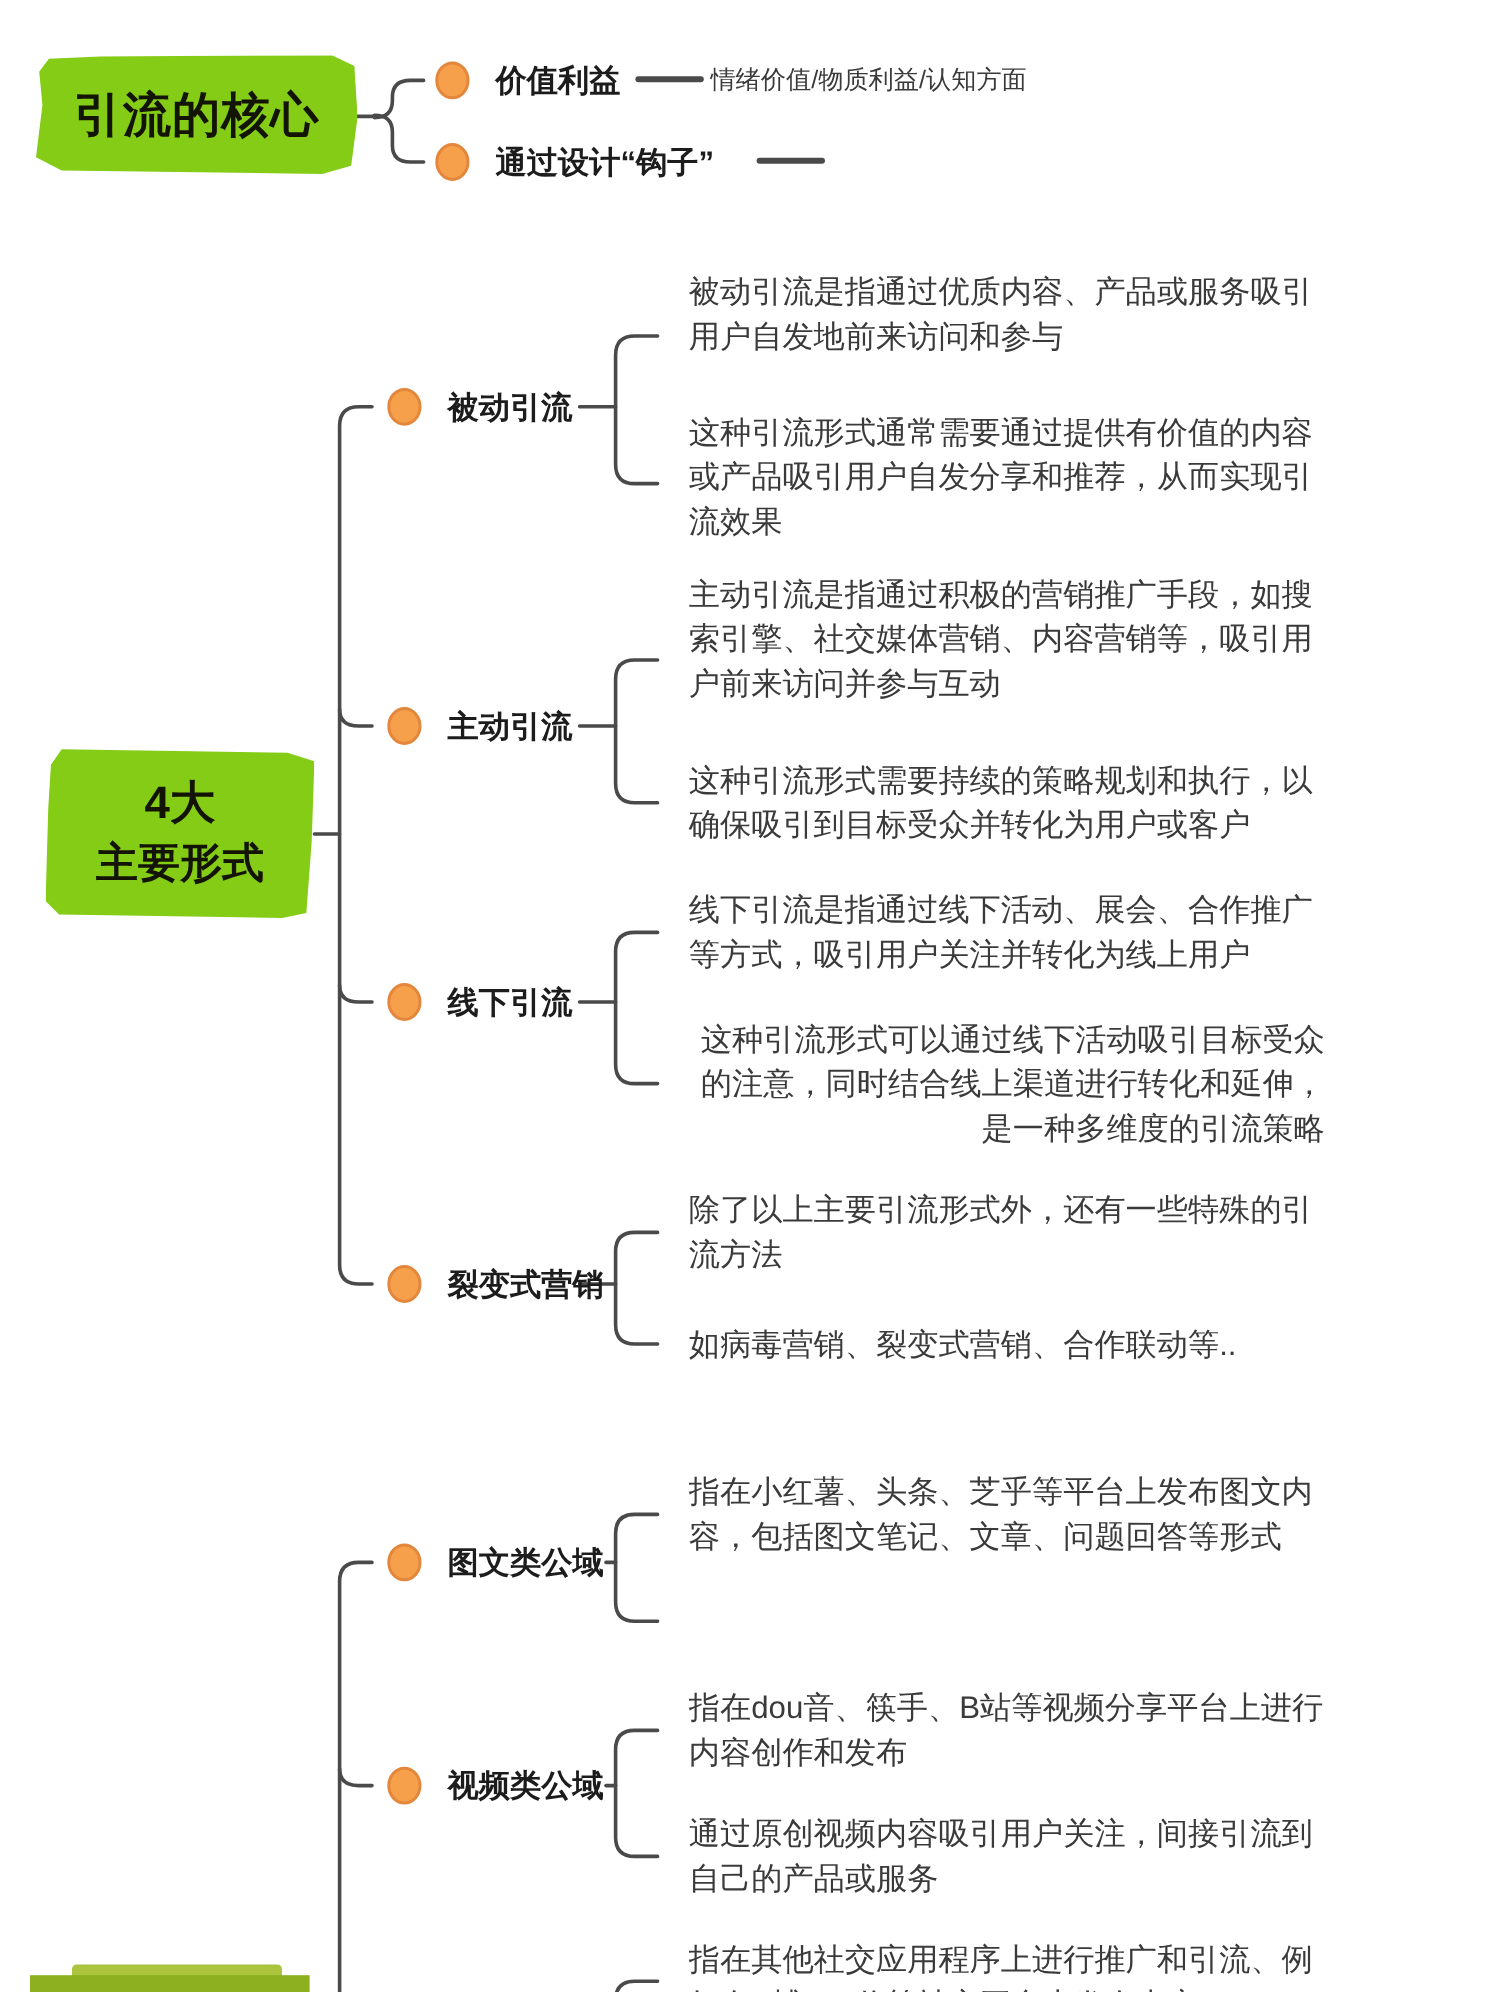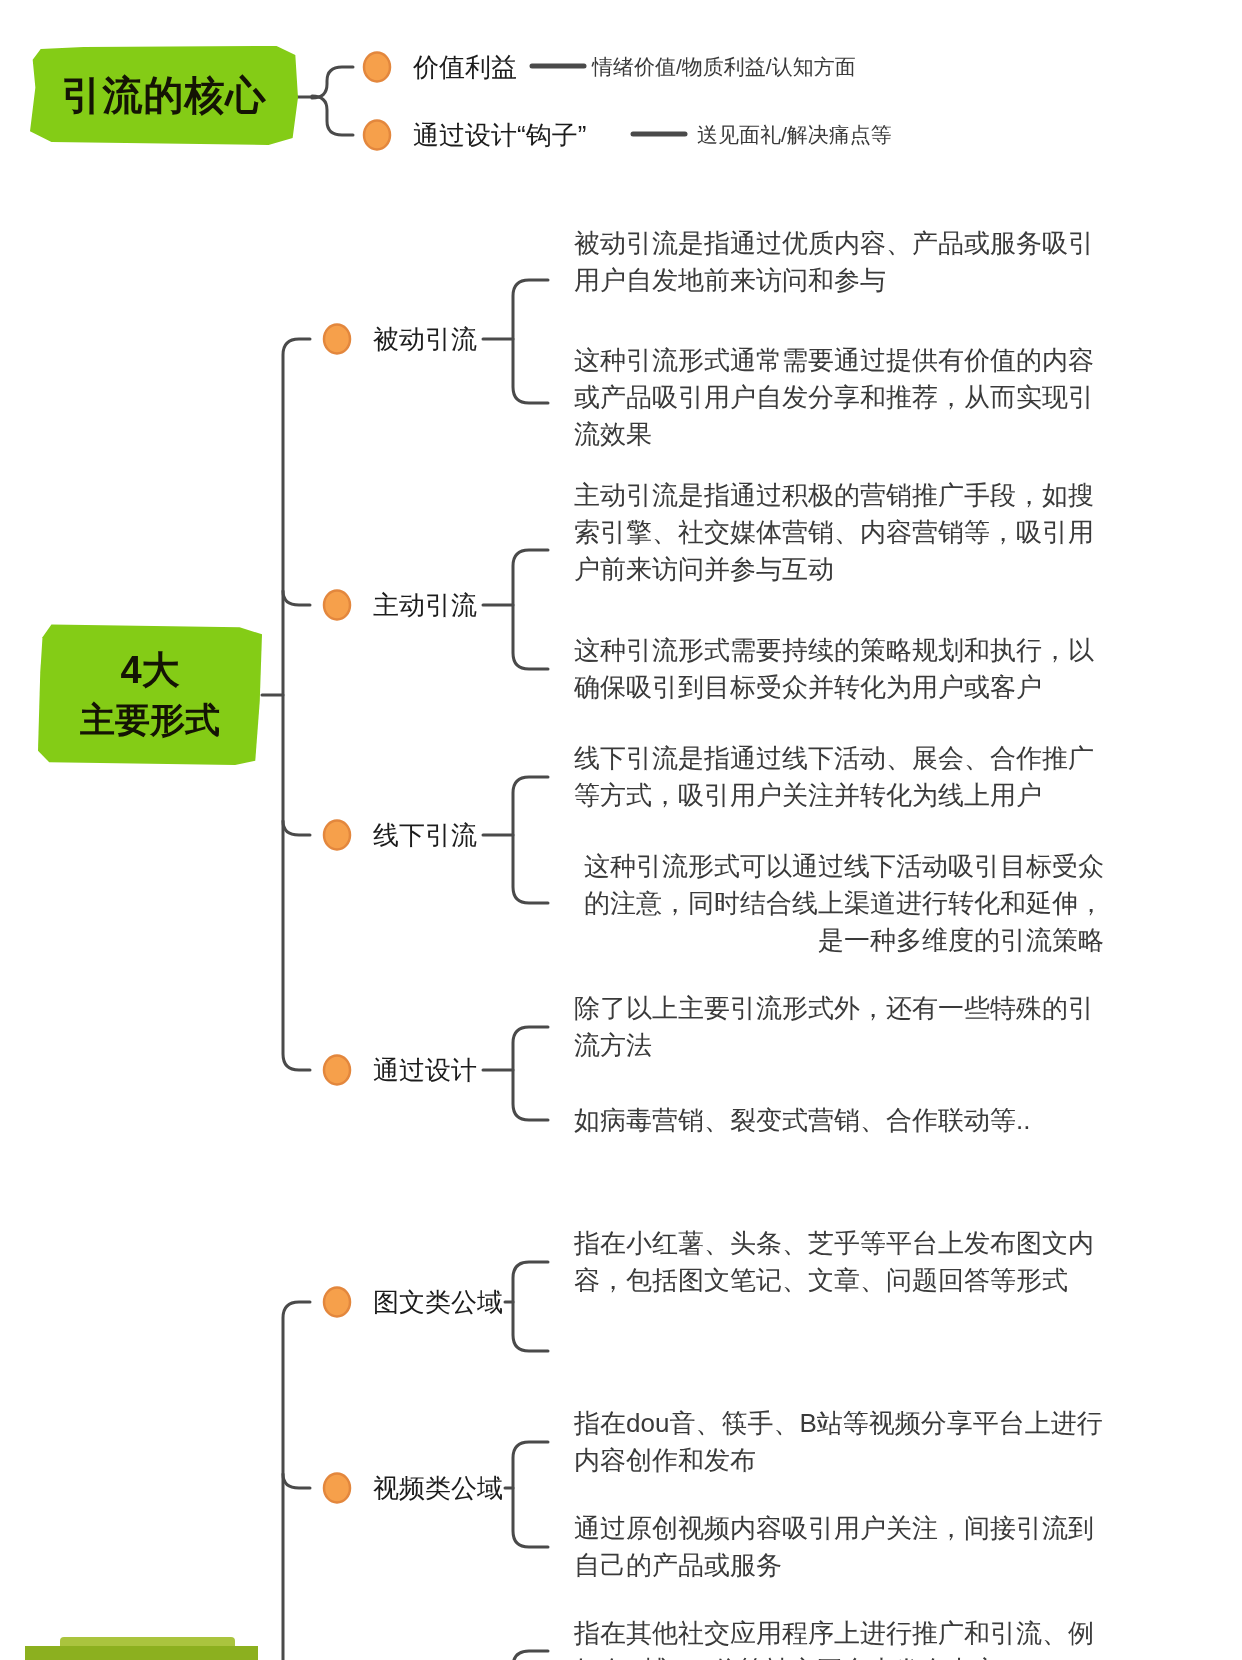--- a/index.html
+++ b/index.html
@@ -23,21 +23,21 @@
   .brush1{clip-path:polygon(1% 14%,4% 3%,20% 1%,92% 0%,99% 9%,100% 52%,98% 93%,89% 100%,8% 97%,0% 86%,2% 42%);}
   .brush2{clip-path:polygon(2% 10%,6% 1%,90% 3%,100% 8%,99% 55%,97% 97%,88% 100%,5% 98%,0% 90%,1% 35%);}
   .box-core{left:30px;top:46px;width:268px;height:99px;font-size:40px;letter-spacing:1px;}
   .box-forms{left:38px;top:623px;width:224px;height:142px;line-height:1.35;}
   .box-forms .l1{font-size:38px;}
   .box-forms .l2{font-size:35px;}
   .box-cut-light{position:absolute;left:60px;top:1637px;width:175px;height:12px;background:#aac43e;border-radius:4px 4px 0 0;}
   .box-cut-main{position:absolute;left:25px;top:1646px;width:233px;height:18px;background:#8cb01f;}
   .branch-label{
     position:absolute;
-    font-size:26px;font-weight:400;color:#1c1c1c;
+    font-size:26px;font-weight:700;color:#1c1c1c;
     white-space:nowrap;line-height:36px;
   }
   .detail{
     position:absolute;
     font-size:21px;color:#3a3a3a;
     white-space:nowrap;line-height:36px;
   }
   .para{
     position:absolute;
     width:530px;
@@ -97,40 +97,39 @@
       <ellipse cx="337" cy="1488" rx="13" ry="14.5"></ellipse>
     </g>
   </svg>
 
   <div class="topic-box box-core brush1">
     <span>引流的核心</span>
   </div>
   <div class="branch-label" style="left:413px;top:49px;">价值利益</div>
   <div class="detail" style="left:592px;top:49px;">情绪价值/物质利益/认知方面</div>
   <div class="branch-label" style="left:413px;top:117px;">通过设计“钩子”</div>
-  <div class="detail" style="left:697px;top:117px;">送见面礼/解决痛点等</div>
 
   <div class="topic-box box-forms brush2">
     <div class="l1">4大</div>
     <div class="l2">主要形式</div>
   </div>
 
   <div class="branch-label" style="left:373px;top:321px;">被动引流</div>
   <div class="para" style="left:550px;top:225px;">被动引流是指通过优质内容、产品或服务吸引用户自发地前来访问和参与</div>
   <div class="para" style="left:550px;top:342px;">这种引流形式通常需要通过提供有价值的内容或产品吸引用户自发分享和推荐，从而实现引流效果</div>
 
   <div class="branch-label" style="left:373px;top:587px;">主动引流</div>
   <div class="para" style="left:550px;top:477px;">主动引流是指通过积极的营销推广手段，如搜索引擎、社交媒体营销、内容营销等，吸引用户前来访问并参与互动</div>
   <div class="para" style="left:550px;top:632px;">这种引流形式需要持续的策略规划和执行，以确保吸引到目标受众并转化为用户或客户</div>
 
   <div class="branch-label" style="left:373px;top:817px;">线下引流</div>
   <div class="para" style="left:550px;top:740px;">线下引流是指通过线下活动、展会、合作推广等方式，吸引用户关注并转化为线上用户</div>
   <div class="para" style="left:550px;top:848px;text-align:right;">这种引流形式可以通过线下活动吸引目标受众的注意，同时结合线上渠道进行转化和延伸，是一种多维度的引流策略</div>
 
-  <div class="branch-label" style="left:373px;top:1052px;">通过设计</div>
+  <div class="branch-label" style="left:373px;top:1052px;">裂变式营销</div>
   <div class="para" style="left:550px;top:990px;">除了以上主要引流形式外，还有一些特殊的引流方法</div>
   <div class="para" style="left:550px;top:1102px;">如病毒营销、裂变式营销、合作联动等..</div>
 
   <div class="branch-label" style="left:373px;top:1284px;">图文类公域</div>
   <div class="para" style="left:550px;top:1225px;">指在小红薯、头条、芝乎等平台上发布图文内容，包括图文笔记、文章、问题回答等形式</div>
 
   <div class="branch-label" style="left:373px;top:1470px;">视频类公域</div>
   <div class="para" style="left:550px;top:1405px;">指在dou音、筷手、B站等视频分享平台上进行内容创作和发布</div>
   <div class="para" style="left:550px;top:1510px;">通过原创视频内容吸引用户关注，间接引流到自己的产品或服务</div>
 

